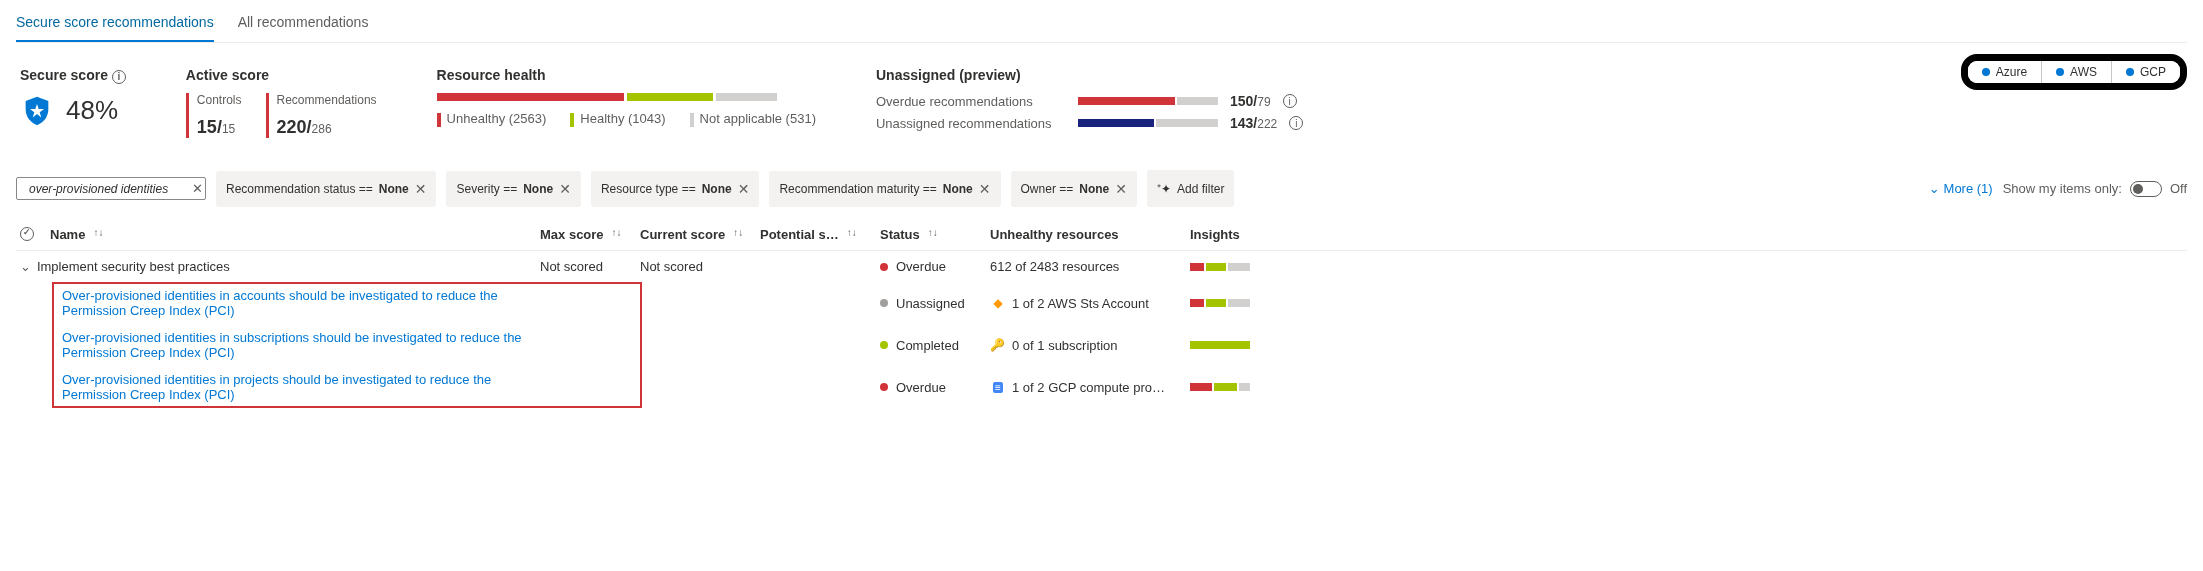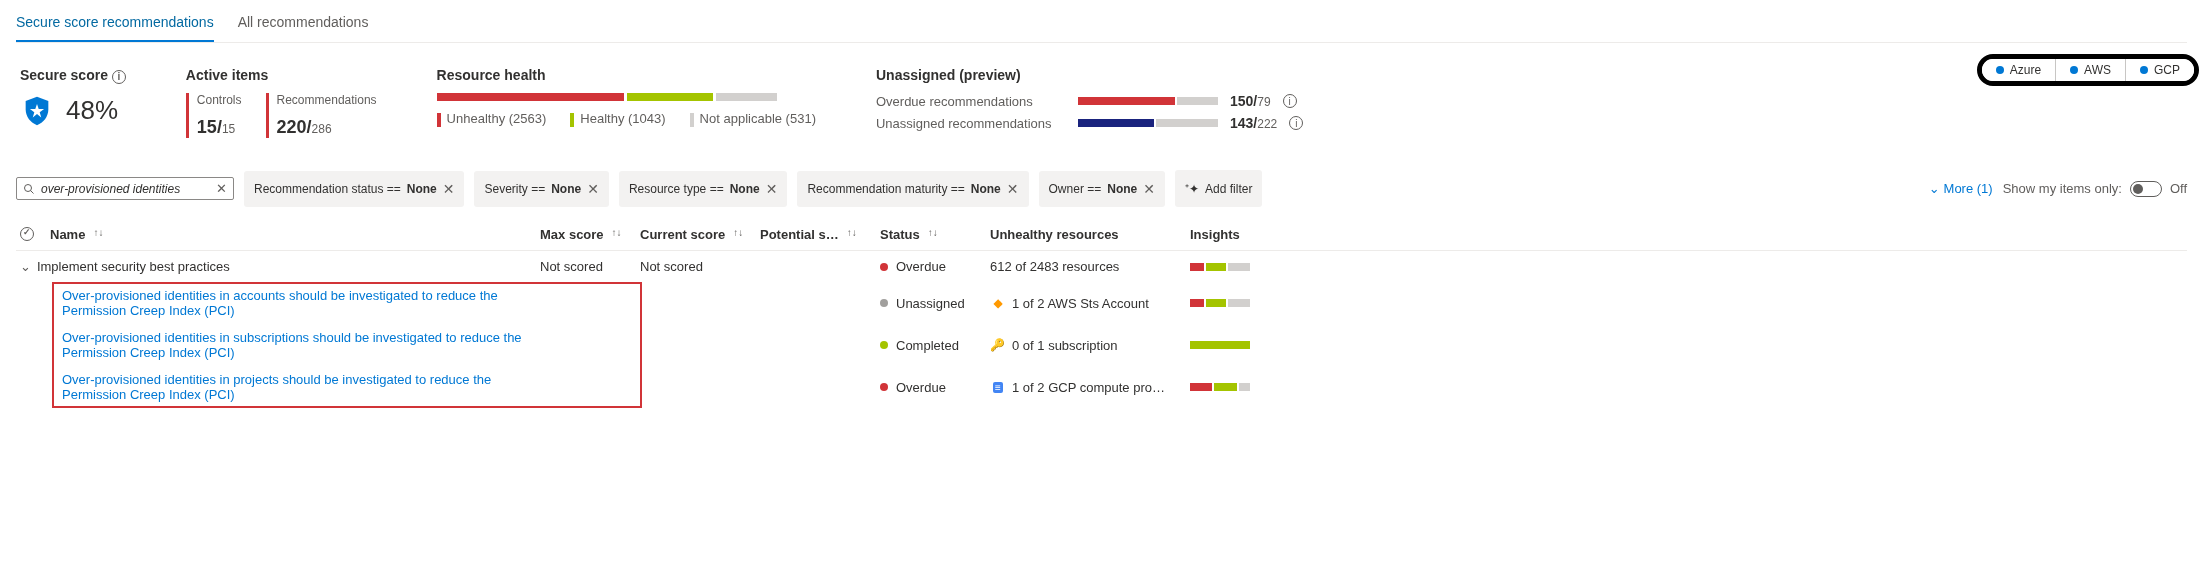--- a/index.html
+++ b/index.html
@@ -21,26 +21,26 @@
   .rh-seg { height: 8px; }
   .rh-legend { display: flex; gap: 24px; font-size: 13px; color:#605e5c;}
   .rh-legend span.swatch { display:inline-block; width:4px; height:14px; margin-right:6px; vertical-align: middle;}
   .gov-block { flex: 1; }
   .gov-row { display:flex; align-items:center; gap:12px; font-size:13px; color:#605e5c; margin-top:6px;}
   .gov-label { width: 190px; }
   .gov-bar { display:flex; width: 140px; height:8px; gap:2px;}
   .gov-val { font-size:14px; font-weight:600; color:#323130;}
   .gov-val .den { font-size:12px; font-weight:400; color:#605e5c;}
   .info-icon { display:inline-flex; width:14px; height:14px; border:1px solid #605e5c; border-radius:50%; align-items:center; justify-content:center; font-size:10px; color:#605e5c; }
-  .cloud-pills { position:absolute; right:4px; top:54px; display:flex; border:5px solid #000000; border-radius:16px; overflow:hidden; }
+  .cloud-pills { position:absolute; right:16px; top:54px; display:flex; border:7px solid #000000; border-radius:16px; overflow:hidden; }
   .cloud-pill { padding:4px 14px; font-size:12px; display:flex; align-items:center; gap:6px; border-right:1px solid #c8c6c4; cursor:pointer; background:#fff;}
   .cloud-pill:last-child { border-right:none;}
   .dot { width:8px; height:8px; border-radius:50%; display:inline-block;}
   .filters-row { display:flex; align-items:center; gap:10px; margin-bottom: 14px; flex-wrap:wrap;}
-  .search-box { display:flex; align-items:center; border:1px solid #8a8886; border-radius:2px; padding:3px 6px; gap:6px; width:218px;}
+  .search-box { display:flex; align-items:center; border:1px solid #8a8886; border-radius:2px; padding:3px 6px; gap:6px; width:190px;}
   .search-box input { border:none; outline:none; flex:1; font-size:12px; font-style: italic; color:#323130;}
   .chip { background:#f3f2f1; border-radius:3px; padding:10px 10px; font-size:12px; display:flex; align-items:center; gap:6px; color:#323130; cursor:pointer;}
   .chip .x { color:#605e5c; cursor:pointer; font-size:14px;}
   .chip.add { background:#f3f2f1; color:#323130;}
   .more-link { color:#0078d4; font-size:13px; cursor:pointer; margin-left:auto; display:flex; align-items:center; gap:4px;}
   .toggle-row { display:flex; align-items:center; gap:8px; font-size:13px; color:#605e5c;}
   .toggle { width:32px; height:16px; border:1px solid #605e5c; border-radius:10px; position:relative; cursor:pointer;}
   .toggle::after { content:""; width:10px; height:10px; border-radius:50%; background:#605e5c; position:absolute; top:2px; left:2px;}
   .table { width:100%; }
   .thead, .trow { display:grid; grid-template-columns: 520px 100px 120px 120px 110px 200px 1fr; align-items:center; padding:6px 4px; font-size:13px;}
@@ -90,21 +90,21 @@
     <div class="score-block">
       <svg viewBox="0 0 24 24">
           <path fill="#0078d4" d="M12 2 L20 5 V11 C20 16 16.5 20.5 12 22 C7.5 20.5 4 16 4 11 V5 Z"></path>
           <polygon fill="#fff" points="12,7 13.2,10.5 17,10.5 13.9,12.8 15,16.5 12,14.2 9,16.5 10.1,12.8 7,10.5 10.8,10.5"></polygon>
         </svg>
       <span class="score-pct">48%</span>
     </div>
   </div>
 
   <div>
-    <h4>Active items</h4>
+    <h4>Active score</h4>
     <div class="active-items">
       <div class="ai-col">
         <div class="ai-label">Controls</div>
         <div class="ai-val"><span>15</span>/<span class="den">15</span></div>
       </div>
       <div class="ai-col">
         <div class="ai-label">Recommendations</div>
         <div class="ai-val"><span>220</span>/<span class="den">286</span></div>
       </div>
     </div>

